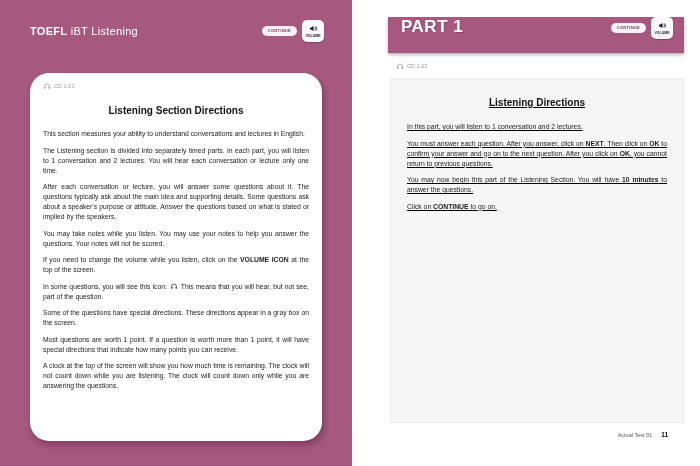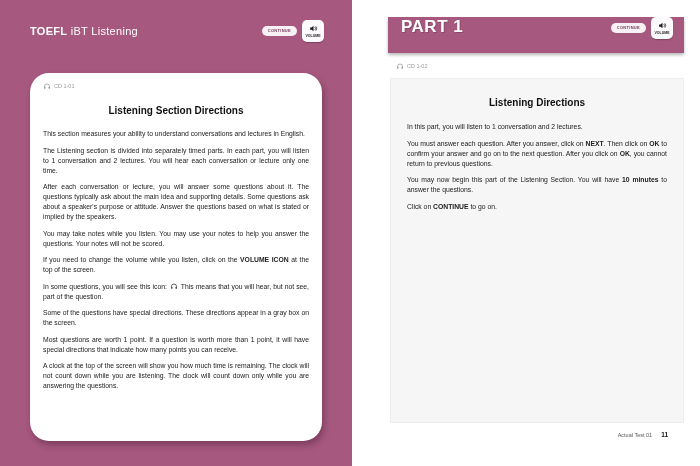--- a/index.html
+++ b/index.html
@@ -23,21 +23,21 @@
   .para { font-size:6.8px; line-height:10px; color:#222; text-align:justify; margin-bottom:6.5px; }
   .para .rb { font-weight:bold; }
   .hp-inline { display:inline-block; vertical-align:-1px; margin:0 1px; }
   .hp-inline svg { width:8px; height:8px; display:block; }
 
   
   .right-page { position:absolute; left:388px; top:0; width:298px; height:466px; background:#fff; }
   .part-bar { position:absolute; top:17px; left:0; width:296px; height:36px; background:var(--purple); display:flex; align-items:flex-start; justify-content:space-between; padding:0 11px 0 13px; box-shadow:0 2px 3px rgba(0,0,0,.28); }
   .part-title { color:#fff; font-size:17px; font-weight:800; letter-spacing:.5px; text-shadow:1px 1px 0 rgba(0,0,0,.18); }
   .rp-cd-row { position:absolute; top:62px; left:8px; }
-  .panel { position:absolute; top:78px; left:2px; width:294px; height:345px; background:#f7f6f7; border:1px solid #ececec; padding:10px 16px; }
+  .panel { position:absolute; top:78px; left:2px; width:294px; height:345px; background:#f7f6f7; border:1px solid #ececec; padding:10px 16px;text-decoration:underline; }
   .panel .dir-title { margin:8px 0 14px; }
   .rp-footer { position:absolute; top:431px; right:18px; display:flex; align-items:baseline; gap:9px; }
   .book-label { font-size:5.5px; color:#555; }
   .page-num { font-size:6.5px; font-weight:bold; color:#111; }
 </style>
 </head>
 <body>
 
 <div class="stage">
 

